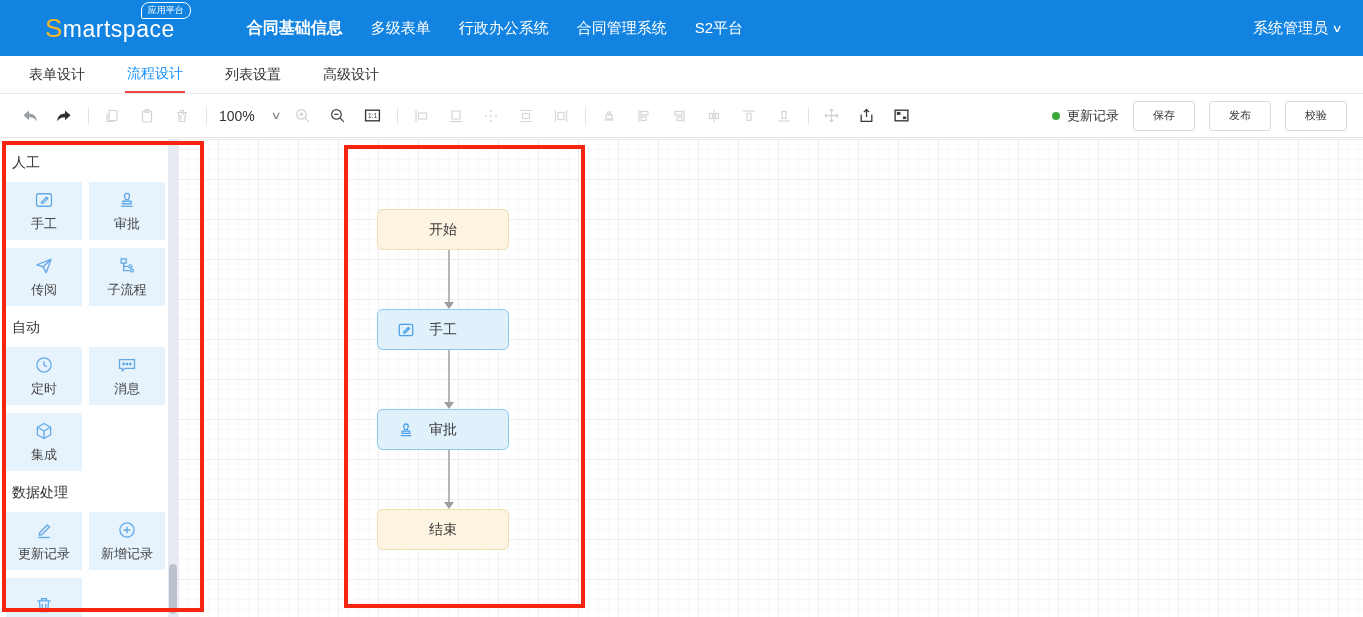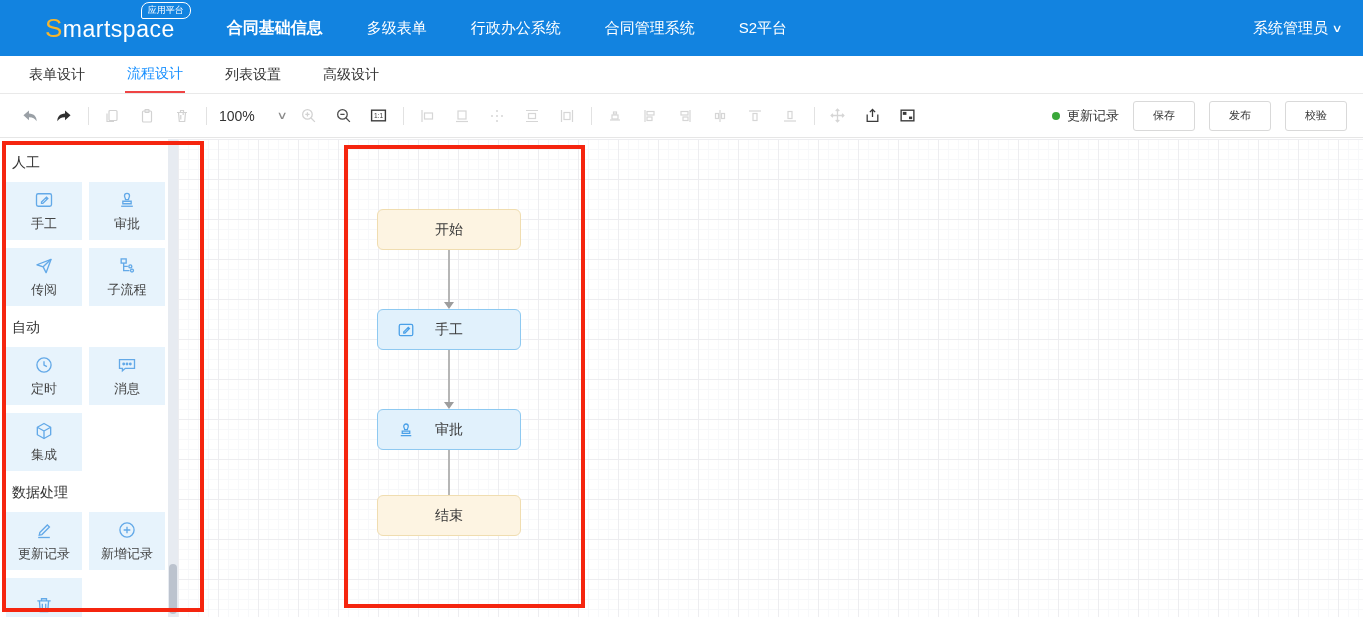--- a/index.html
+++ b/index.html
@@ -9,39 +9,39 @@
     position: relative; background:#fff; color:#333;
   }
 
   
   .header { height:56px; background:#1283e0; display:flex; align-items:center; }
   .logo-wrap { position:relative; margin-left:45px; cursor:pointer; }
   .logo { font-size:23px; color:#fff; letter-spacing:.5px; }
   .logo .s { color:#f7b52c; font-size:26px; }
   .badge { position:absolute; top:-11px; right:-16px; font-size:9px; color:#fff;
            border:1px solid #fff; border-radius:8px 8px 8px 2px; padding:1px 6px; white-space:nowrap; }
-  .nav { display:flex; align-items:center; margin-left:52px; gap:44px; }
+  .nav { display:flex; align-items:center; margin-left:72px; gap:28px; }
   .nav-item { color:#fff; font-size:15px; cursor:pointer; white-space:nowrap; }
   .nav-item.active { font-size:16px; font-weight:700; }
   .user { margin-left:auto; margin-right:22px; color:#fff; font-size:15px;
           display:flex; align-items:center; gap:5px; cursor:pointer; }
   .chev { font-size:11px; transform:scaleX(1.4); display:inline-block; }
 
   
   .tabrow { height:38px; border-bottom:1px solid #e9e9e9; display:flex; padding-left:8px; background:#fff; }
   .tab { margin:0 19px; padding:0 2px; line-height:36px; font-size:14px; color:#333; cursor:pointer; }
   .tab.active { color:#1890ff; border-bottom:2px solid #ef4444;font-family:Liberation Serif, serif; }
 
   
   .toolbar { height:44px; border-bottom:1px solid #e6e6e6; display:flex; align-items:center;
              padding:0 16px; background:#fff; }
   .tbtn { width:26px; height:26px; display:flex; align-items:center; justify-content:center;
           margin-right:9px; cursor:pointer; border-radius:3px; flex:none; }
   .tdiv { width:1px; height:18px; background:#e2e2e2; margin:0 10px 0 2px; flex:none; }
-  .zoomsel { display:flex; align-items:center; gap:23px; font-size:14px; color:#333;
+  .zoomsel { display:flex; align-items:center; gap:17px; font-size:14px; color:#333;
              margin:0 10px 0 2px; cursor:pointer; flex:none; }
   .zoomsel .chev { color:#8a8a8a; }
   .tb-right { margin-left:auto; display:flex; align-items:center; gap:14px; }
   .dot { width:8px; height:8px; border-radius:50%; background:#3aa83a; }
   .vstat { font-size:13px; color:#333; margin-left:-7px; }
   .btn { min-width:62px; height:30px; border:1px solid #d9d9d9; border-radius:3px; background:#fff;
          font-size:11px; color:#333; display:flex; align-items:center; justify-content:center;
          padding:0 17px; cursor:pointer; font-family:inherit; }
 
   
@@ -60,21 +60,21 @@
   .sec-title { font-size:14px; color:#333; margin:13px 0 10px 6px; }
   .tiles { display:grid; grid-template-columns:76px 76px; gap:8px 7px; }
   .tile { height:58px; background:#e7f3fc; display:flex; flex-direction:column; align-items:center;
           justify-content:center; gap:5px; cursor:grab; }
   .tile-label { font-size:13px; color:#444; }
   .sb-track { position:absolute; left:168px; width:10px; top:0; bottom:0; background:#e7ebf1; }
   .sb-thumb { position:absolute; left:1px; width:8px; bottom:3px; height:50px;
               background:#bcc3ce; border-radius:4px; cursor:pointer; }
 
   
-  .node { position:absolute; left:377px; width:144px; height:41px; border-radius:6px;
+  .node { position:absolute; left:377px; width:132px; height:41px; border-radius:6px;
           display:flex; align-items:center; justify-content:center; font-size:14px; color:#3a3a3a;
           cursor:pointer; }
   .node.task  { background:#e1f1fc; border:1px solid #8ec9f1; }
   .node.event { background:#fdf4e2; border:1px solid #f0ddb0; }
   .node .nicon { position:absolute; left:19px; top:50%; transform:translateY(-50%); display:flex; }
   .edge { position:absolute; left:448px; width:2px; background:#b6b6b6; }
   .edge::after { content:""; position:absolute; bottom:-6px; left:-4px;
                  border-left:5px solid transparent; border-right:5px solid transparent;
                  border-top:7px solid #9d9d9d; }
 
@@ -404,19 +404,19 @@
         <svg width="18" height="18" viewBox="0 0 24 24" fill="none" stroke="#4aa0e8" stroke-width="1.7">
           <path d="M12 4a3 3 0 0 1 3 3c0 2-1.2 2.6-1.2 4.5h-3.6C10.2 9.6 9 9 9 7a3 3 0 0 1 3-3z"></path>
           <path d="M7 13.5h10v3H7z"></path>
           <path d="M5 19.5h14"></path>
         </svg>
       </span>
     <span>审批</span>
   </div>
   <div class="edge" style="top:311px;height:53px"></div>
 
-  <div class="node event" style="top:356px">
+  <div class="node event" style="top:370px">
     <span>结束</span>
   </div>
 </div>
 
 <div class="ann ann-left"></div>
 <div class="ann ann-flow"></div>
 
 </body></html>

